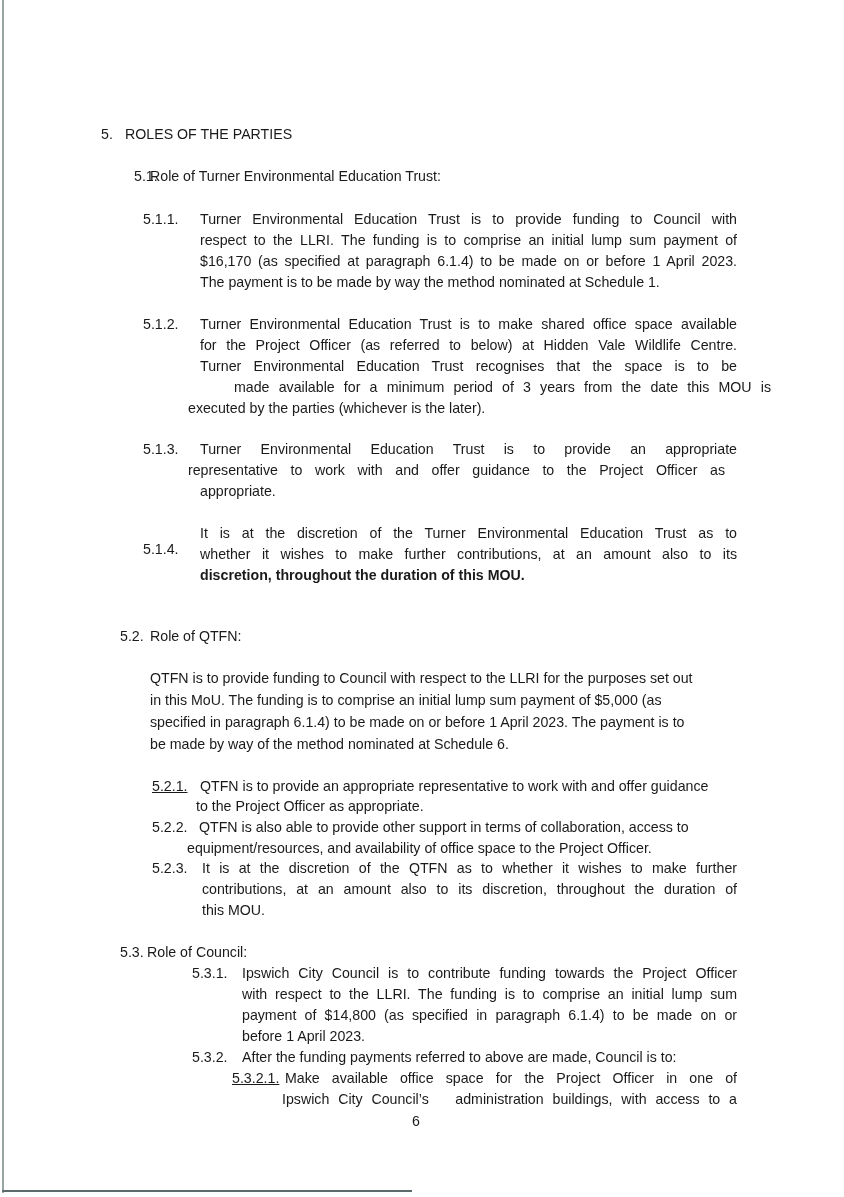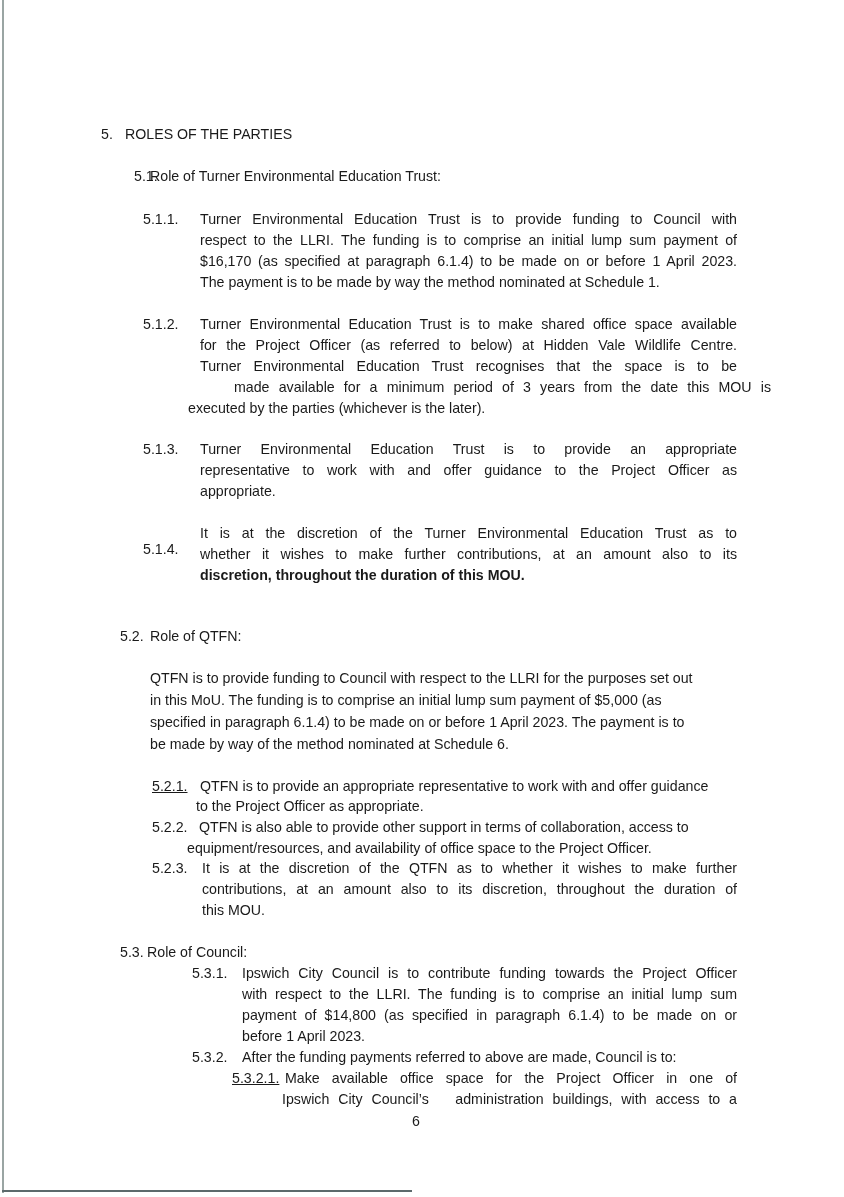--- a/index.html
+++ b/index.html
@@ -41,21 +41,21 @@
   <div class="line just" style="left:200px; top:314px; width:537px;">Turner Environmental Education Trust is to make shared office space available</div>
   <div class="line just" style="left:200px; top:335px; width:537px;">for the Project Officer (as referred to below) at Hidden Vale Wildlife Centre.</div>
   <div class="line just" style="left:200px; top:356px; width:537px;">Turner Environmental Education Trust recognises that the space is to be</div>
   <div class="line just" style="left:200px; top:377px; width:537px;margin-left:34px;">made available for a minimum period of 3 years from the date this MOU is</div>
   <div class="line" style="left:188px; top:398px;">executed by the parties (whichever is the later).</div>
 </div>
 
 <div>
   <div class="num" style="left:143px; top:439px;">5.1.3.</div>
   <div class="line just" style="left:200px; top:439px; width:537px;">Turner Environmental Education Trust is to provide an appropriate</div>
-  <div class="line just" style="left:200px; top:460px; width:537px;">representative to work with and offer guidance to the Project Officer as</div>
+  <div class="line just" style="left:188px; top:460px; width:537px;">representative to work with and offer guidance to the Project Officer as</div>
   <div class="line" style="left:200px; top:481px;">appropriate.</div>
 </div>
 
 <div>
   <div class="num" style="left:143px; top:539px;">5.1.4.</div>
   <div class="line just" style="left:200px; top:523px; width:537px;">It is at the discretion of the Turner Environmental Education Trust as to</div>
   <div class="line just" style="left:200px; top:544px; width:537px;">whether it wishes to make further contributions, at an amount also to its</div>
   <div class="line" style="left:200px; top:565px;font-weight:bold;">discretion, throughout the duration of this MOU.</div>
 </div>
 

